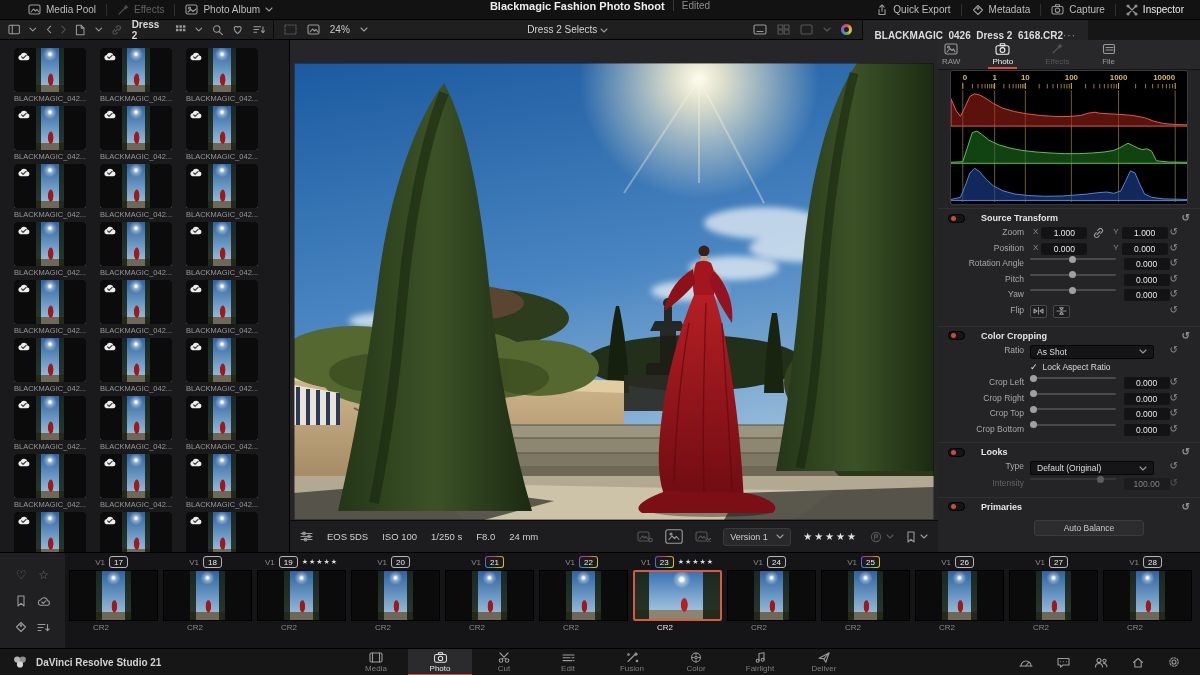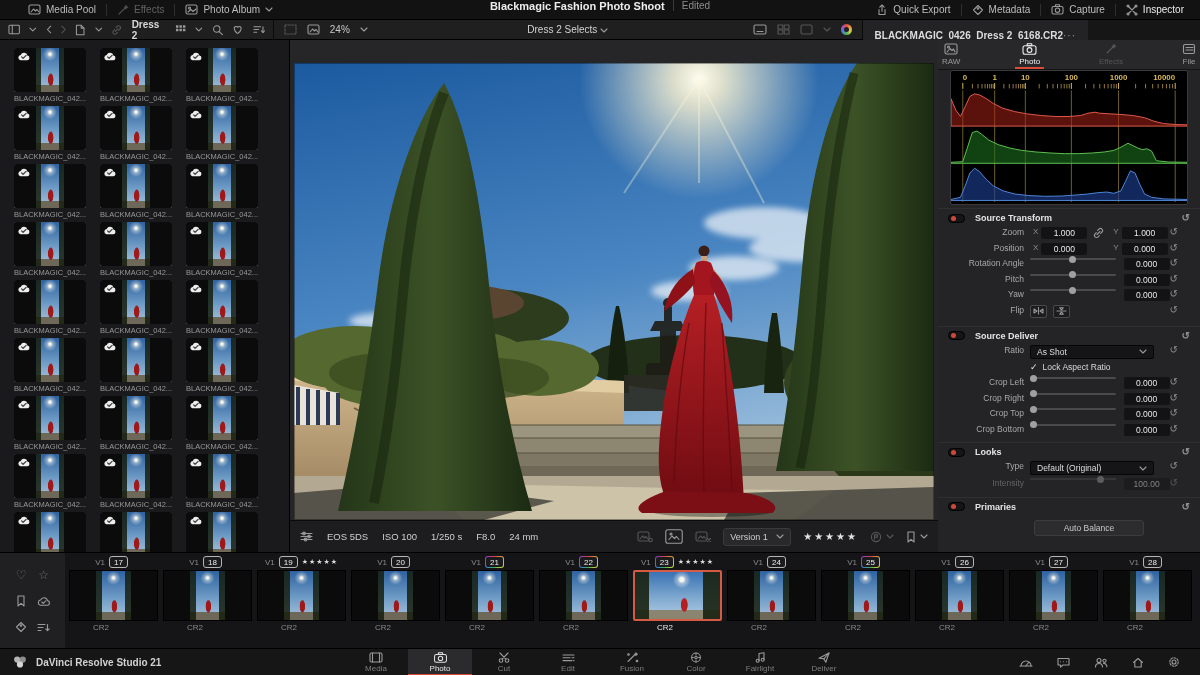--- a/index.html
+++ b/index.html
@@ -64,30 +64,30 @@
   .photo svg { display:block; }
   .infobar { position:absolute; left:0; bottom:0; width:648px; height:32px; background:#1d1d1f; border-top:1px solid #0b0b0b; display:flex; align-items:center; padding:0 10px; font-size:9.5px; color:#c4c4c4; gap:14px; }
   .infobar .meta { color:#cfcfcf; }
   .ib-right { margin-left:auto; display:flex; align-items:center; gap:12px; }
   .ver-dd { display:flex; align-items:center; justify-content:space-between; width:68px; height:18px; background:#29292b; border:1px solid #3a3a3c; border-radius:3px; padding:0 6px; font-size:9px; color:#cfcfcf; }
   .stars { color:#e2e2e2; font-size:10px; letter-spacing:2px; }
   .ddpair { display:flex; align-items:center; gap:4px; }
 
   
   .inspector { position:absolute; left:938px; top:40px; width:262px; height:512px; background:#242426; overflow:hidden; }
-  .insp-tabs { height:30px; background:#28282a; border-bottom:1px solid #141414; display:flex; justify-content:space-between; gap:24px; }
+  .insp-tabs { height:30px; background:#28282a; border-bottom:1px solid #141414; display:flex; justify-content:flex-start; gap:24px; }
   .itab { display:flex; flex-direction:column; align-items:center; justify-content:center; gap:2px; font-size:8px; color:#9a9a9a; position:relative; padding:0 4px; }
   .itab.active { color:#f0f0f0; }
   .itab.active svg.i * { stroke:#f0f0f0; }
   .itab.active::after { content:""; position:absolute; left:0; right:0; bottom:0; height:2px; background:#d84a3a; }
   .itab.disabled { color:#565656; } .itab.disabled svg.i * { stroke:#565656; }
   .scopes-head { height:20px; display:flex; align-items:center; padding:0 12px; font-size:9.5px; font-weight:bold; color:#e2e2e2; }
   .scopes-head .i { margin-left:auto; }
   .histo { margin:0 12px; width:238px; height:135px; background:#000; border:1px solid #3a3a3c; border-radius:2px; }
-  .sec-head { height:19px; display:flex; align-items:center; gap:10px; padding:0 10px; border-top:1px solid #2f2f31; margin-top:3px; font-size:9px; font-weight:bold; color:#e4e4e4; }
+  .sec-head { height:19px; display:flex; align-items:center; gap:16px; padding:0 10px; border-top:1px solid #2f2f31; margin-top:3px; font-size:9px; font-weight:bold; color:#e4e4e4; }
   .toggle { width:17px; height:9px; border-radius:5px; background:#151517; border:1px solid #000; position:relative; flex:none; }
   .toggle::after { content:""; position:absolute; left:2px; top:1px; width:5px; height:5px; border-radius:50%; background:#d0483a; }
   .reset { margin-left:auto; color:#8f8f8f; font-size:10px; line-height:1; }
   .irow { height:15.5px; display:flex; align-items:flex-start; padding:0 22px 0 0; font-size:8.5px; color:#a8a8a8; }
   .rlabel { width:86px; text-align:right; margin-right:6px; flex:none; }
   .axis { color:#8a8a8a; font-size:8px; margin:0 3px; }
   .val { width:46px; height:12px; background:#131315; border-radius:2px; color:#e8e8e8; font-size:8.5px; line-height:12px; text-align:center; flex:none; }
   .slider { height:2px; background:#4a4a4c; border-radius:1px; position:relative; flex:1; margin-right:8px; }
   .knob { position:absolute; top:-2.5px; width:7px; height:7px; border-radius:50%; background:#a0a0a0; }
   .k50 { left:calc(50% - 3.5px);} .k0 { left:0;} .k78 { left:78%; }
@@ -971,21 +971,21 @@
             <path d="M1,4 h9" stroke-dasharray="1.5 1"></path>
             <path d="M5.5,3 L3.8,0.8 h3.4 z" fill="#9a9a9a" stroke="none"></path>
             <path d="M5.5,5 L3.8,7.2 h3.4 z" fill="#9a9a9a" stroke="none"></path>
           </svg>
       </span>
       <span class="reset">↺</span>
     </div>
 
     <div class="sec-head">
       <span class="toggle"></span>
-      <span>Source Deliver</span>
+      <span>Color Cropping</span>
       <span class="reset">↺</span>
     </div>
     <div class="irow" style="height:17px">
       <span class="rlabel">Ratio</span>
       <div class="dd">
         <span>As Shot</span>
         <svg class="chev i" width="8" height="5" viewBox="0 0 8 5">
             <polyline points="1,1 4,4 7,1"></polyline>
           </svg>
       </div>

